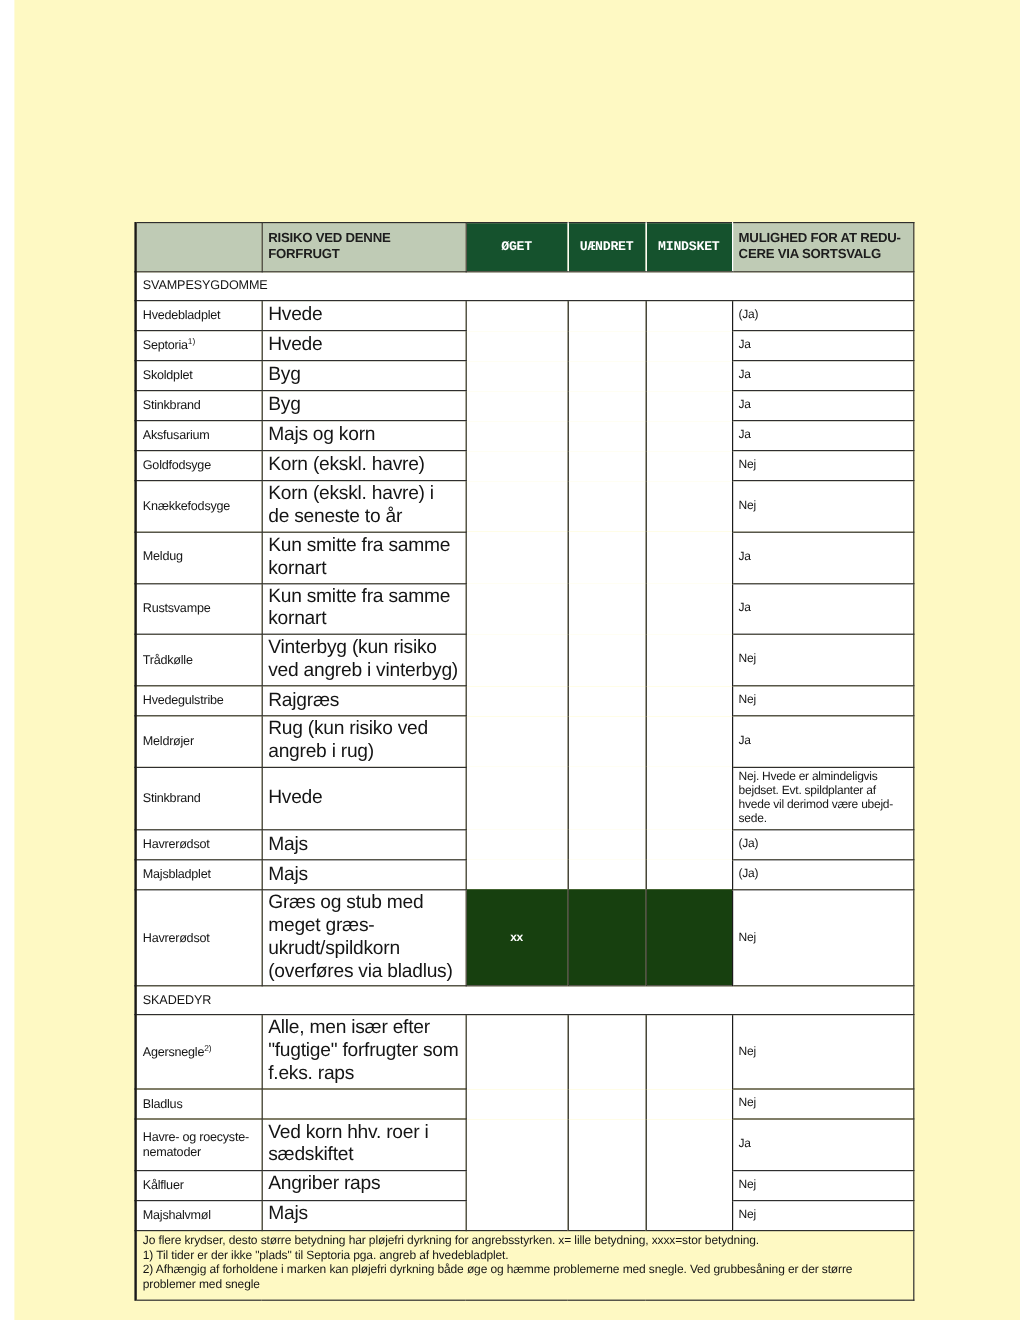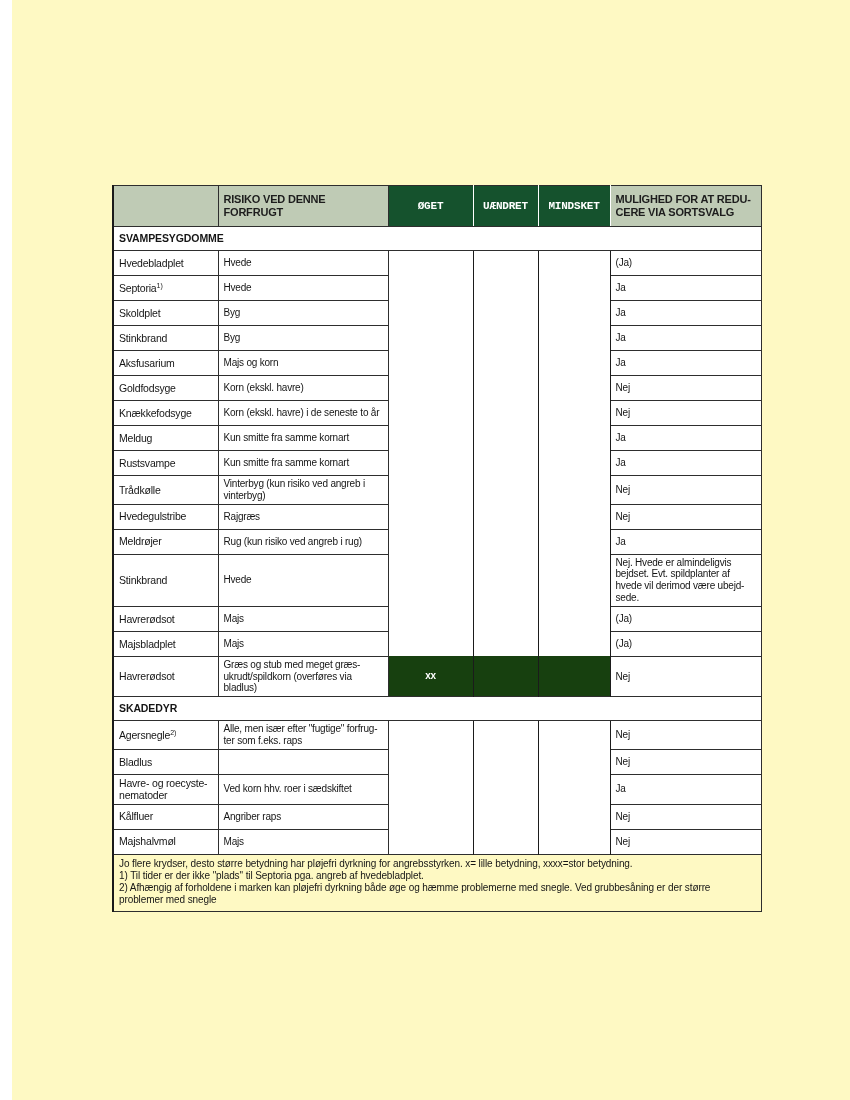--- a/index.html
+++ b/index.html
@@ -24,27 +24,27 @@
   .risk-table{border-left:2px solid #1a1a1a;}
   
   tr.header-row th{height:36px;font-weight:bold;font-size:11px;letter-spacing:-0.2px;}
   th.h-sage{background:var(--sage);color:#1d1d1d;}
   th.h-green{
     background:var(--dkgreen);color:#ffffff;text-align:center;
     border-left:1px solid #0ea5e9;border-right:1px solid #ffffff;font-family:Liberation Mono, monospace;
   }
   
   tr.section-row td{
-    background:#ffffff;font-weight:bold;font-size:10.5px;height:19px;
+    background:#ffffff;font-weight:normal;font-size:10.5px;height:19px;
     letter-spacing:-0.1px;
   }
   
   tr.data-row td{height:20px;background:#ffffff;}
   td.c-name{font-size:10.5px;}
-  td.c-risk{font-size:10px;}
+  td.c-risk{font-size:16px;}
   td.c-mulig{font-size:10px;}
   td.c-mark{
     background:var(--dkgreen);color:#ffffff;text-align:center;
     border-top:0;border-bottom:0;
     border-left:1px solid #1b1b1b;border-right:1px solid #1b1b1b;
     font-weight:bold;font-size:10px;
   }
   td.c-mark.virus{background:var(--virusgreen);}
   sup{font-size:7px;letter-spacing:0;line-height:0;}
   td.c-mark sup{color:#ffffff;}

